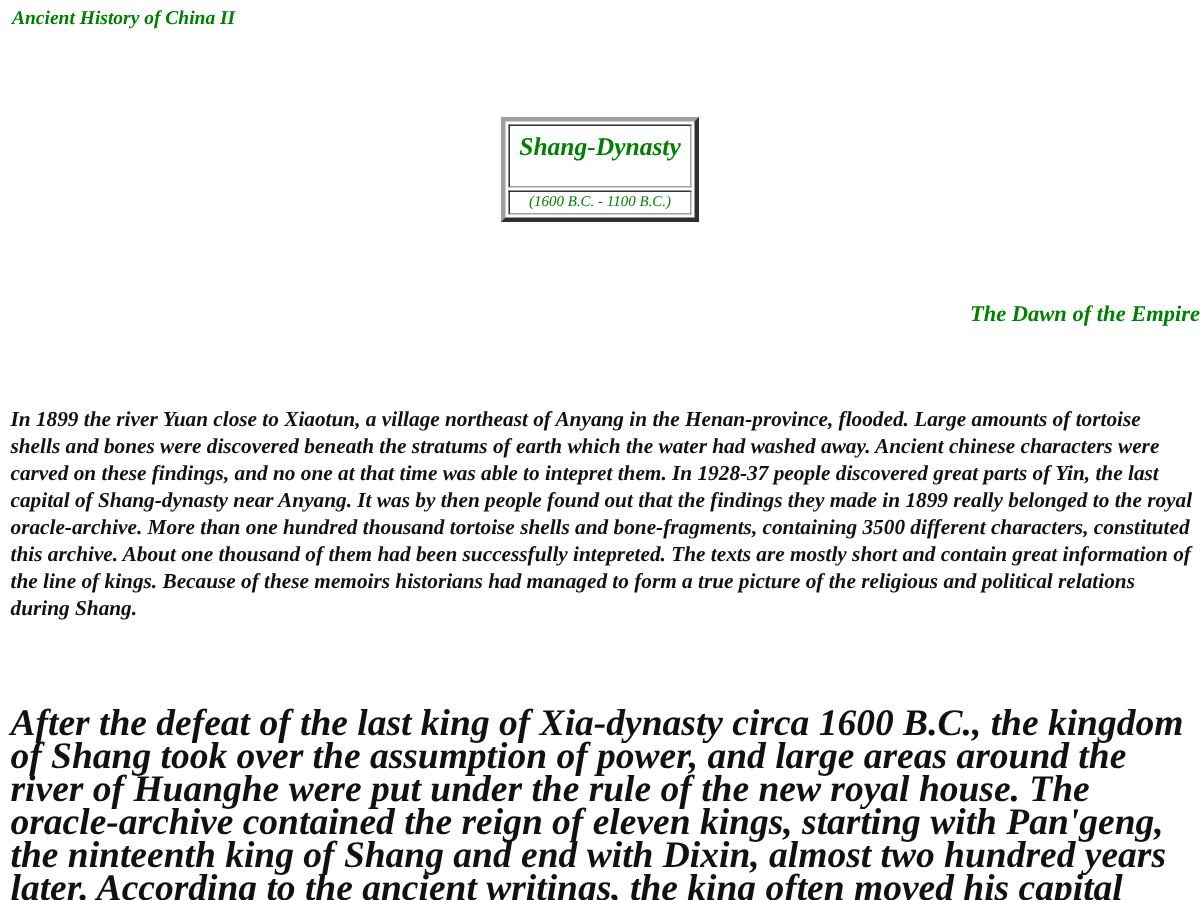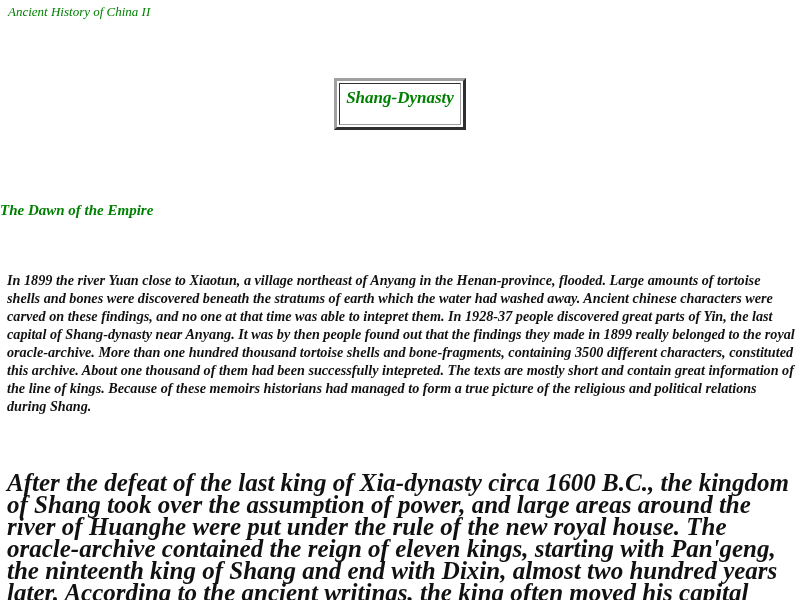--- a/index.html
+++ b/index.html
@@ -13,21 +13,21 @@
       overflow: hidden;
       position: relative;
       font-family: "Liberation Serif", serif;
     }
     .header {
       position: absolute;
       left: 8px;
       top: 4px;
       color: #008000;
       font-style: italic;
-      font-weight: normal;
+      font-weight: bold;
       font-size: 13px;
       line-height: 16px;
     }
     .title-box-wrap {
       position: absolute;
       left: 334px;
       top: 78px;
       width: 132px;
     }
     table.title-box {
@@ -59,21 +59,21 @@
     .dyn-dates {
       font-size: 10px;
       height: 14px;
       line-height: 14px;
     }
     .subtitle {
       position: absolute;
       left: 0;
       width: 800px;
       top: 201px;
-      text-align: left;
+      text-align: right;
       color: #008000;
       font-style: italic;
       font-weight: bold;
       font-size: 15px;
       line-height: 18px;
     }
     .para1 {
       position: absolute;
       left: 7px;
       top: 271px;
@@ -105,20 +105,23 @@
 <div class="header">
   <div>Ancient History of China II</div>
 </div>
 
 <div class="title-box-wrap">
   <table class="title-box">
     <tbody>
         <tr>
       <td class="dyn-name">Shang-Dynasty</td>
     </tr>
+    <tr>
+      <td class="dyn-dates">(1600 B.C. - 1100 B.C.)</td>
+    </tr>
   </tbody>
     </table>
 </div>
 
 <div class="subtitle">The Dawn of the Empire</div>
 
 <p class="para1">In 1899 the river Yuan close to Xiaotun, a village northeast of Anyang in the Henan-province, flooded. Large amounts of tortoise shells and bones were discovered beneath the stratums of earth which the water had washed away. Ancient chinese characters were carved on these findings, and no one at that time was able to intepret them. In 1928-37 people discovered great parts of Yin, the last capital of Shang-dynasty near Anyang. It was by then people found out that the findings they made in 1899 really belonged to the royal oracle-archive. More than one hundred thousand tortoise shells and bone-fragments, containing 3500 different characters, constituted this archive. About one thousand of them had been successfully intepreted. The texts are mostly short and contain great information of the line of kings. Because of these memoirs historians had managed to form a true picture of the religious and political relations during Shang.</p>
 
 <p class="para2">After the defeat of the last king of Xia-dynasty circa 1600 B.C., the kingdom of Shang took over the assumption of power, and large areas around the river of Huanghe were put under the rule of the new royal house. The oracle-archive contained the reign of eleven kings, starting with Pan'geng, the ninteenth king of Shang and end with Dixin, almost two hundred years later. According to the ancient writings, the king often moved his capital from one place to another,</p>
 

